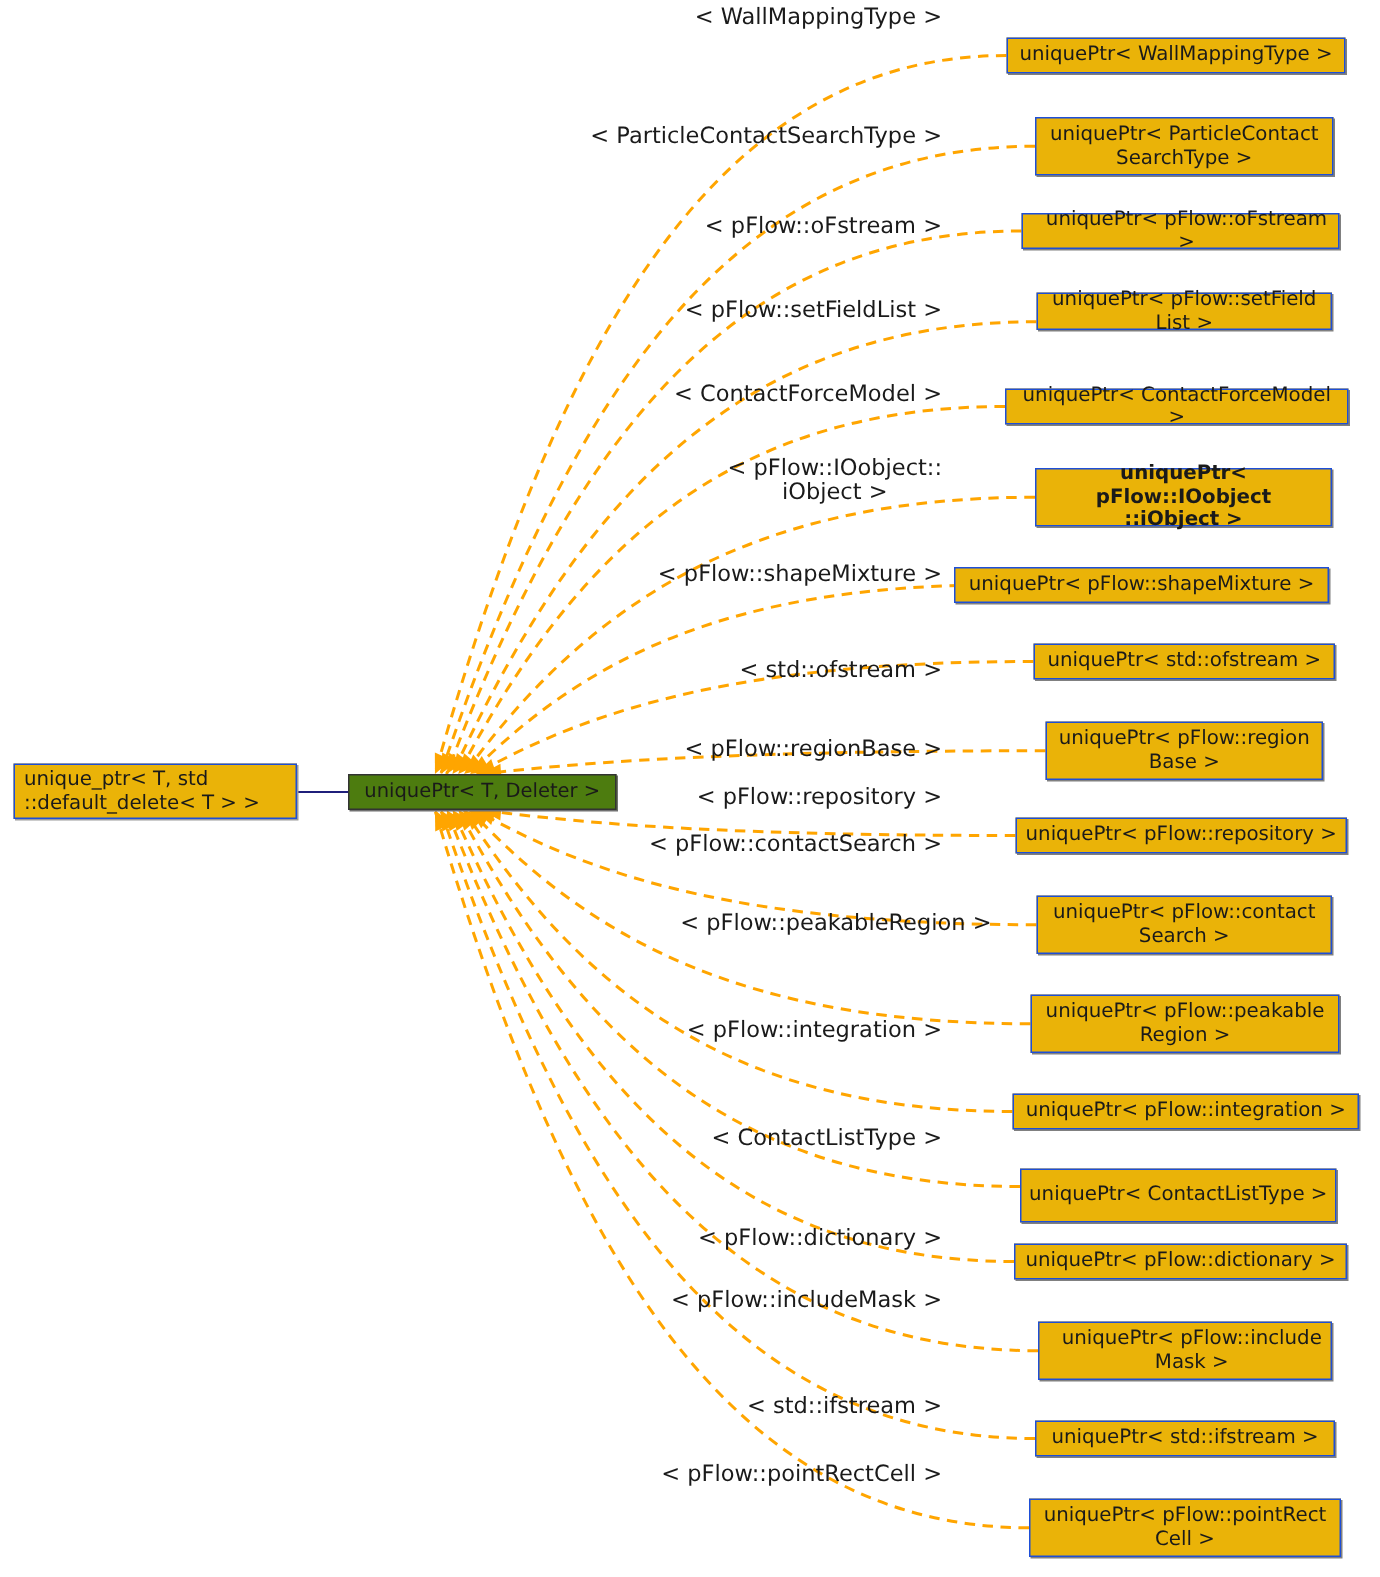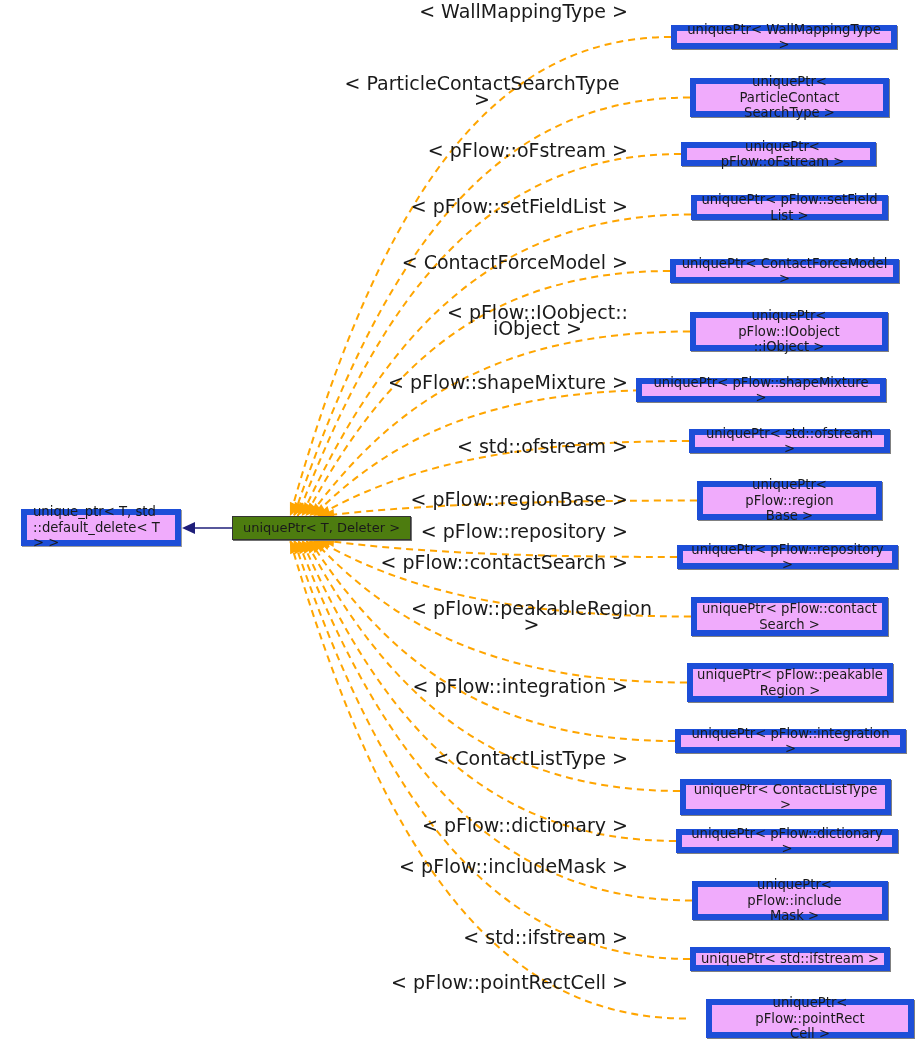--- a/index.html
+++ b/index.html
@@ -7,22 +7,22 @@
     position:relative;
     width:920px;height:1051px;
     background:#ffffff;
     font-family:"DejaVu Sans","Liberation Sans",sans-serif;
     overflow:hidden;
   }
   #edges{position:absolute;left:0;top:0;width:920px;height:1051px;}
   .node{
     position:absolute;
     box-sizing:border-box;
-    border:6px solid #1d4ed8;
-    background:#f0abfc;
+    border:1px solid #1d4ed8;
+    background:#eab308;
     color:#1a1a1a;
     font-size:13.2px;
     line-height:15.5px;
     display:flex;
     align-items:center;
     justify-content:center;
     text-align:center;
     padding:2px 4px;
     white-space:pre-line;
     box-shadow:1px 1px 0 0 #808080;
@@ -34,21 +34,21 @@
     box-shadow:1px 1px 0 0 #707070;
   }
   .node.base{
     justify-content:flex-start;
     text-align:left;
     padding-left:6px;
     box-shadow:1px 1px 0 0 #9a9a9a;
   }
   .edge-label{
     position:absolute;
-    font-size:19px;
+    font-size:15px;
     line-height:15.5px;
     color:#1a1a1a;
     text-align:center;
     white-space:pre-line;
     transform:translate(-100%,-50%);
   }
 </style>
 </head>
 <body>
 
@@ -87,35 +87,35 @@
       <path d="M 676 841 C 488.80555555555554 841 383.97666666666663 726.62 301.6111111111111 540" stroke="#FFA500" stroke-width="2" stroke-dasharray="7,5" fill="none"></path>
       <polygon points="301.6111111111111,540 304.33883402704953,554.0555870632949 314.076763451081,547.0432600221064" fill="#FFA500"></polygon>
       <path d="M 692 900.5 C 494.8611111111111 900.5 384.46333333333337 763.51 297.72222222222223 540" stroke="#FFA500" stroke-width="2" stroke-dasharray="7,5" fill="none"></path>
       <polygon points="297.72222222222223,540 299.6075633284965,554.1931493655563 309.74603523764307,547.7735397709278" fill="#FFA500"></polygon>
       <path d="M 690 959 C 491.91666666666663 959 380.99 799.78 293.8333333333333 540" stroke="#FFA500" stroke-width="2" stroke-dasharray="7,5" fill="none"></path>
       <polygon points="293.8333333333333,540 294.8124135834929,554.2843061386875 305.3385500694625,548.5223229142466" fill="#FFA500"></polygon>
       <path d="M 686 1018.5 C 487.97222222222223 1018.5 377.0766666666667 836.6700000000001 289.94444444444446 540" stroke="#FFA500" stroke-width="2" stroke-dasharray="7,5" fill="none"></path>
       <polygon points="289.94444444444446,540 290.1514530109693,554.3163245092233 300.97312133608654,549.1306235285308" fill="#FFA500"></polygon>
     </svg>
 <div class="node center" style="left: 232px; top: 516px; width: 179px; height: 24px;">uniquePtr&lt; T, Deleter &gt;</div>
-    <div class="node base" style="left: 21px; top: 509px; width: 160px; height: 37px;">unique_ptr&lt; T, std
+    <div class="node base" style="left: 9px; top: 509px; width: 189px; height: 37px;">unique_ptr&lt; T, std
 ::default_delete&lt; T &gt; &gt;</div>
     <div class="node" style="left: 671px; top: 25px; width: 226px; height: 24px;">uniquePtr&lt; WallMappingType &gt;</div>
     <div class="edge-label" style="left: 628px; top: 12px;">&lt; WallMappingType &gt;</div>
     <div class="node" style="left: 690px; top: 78px; width: 199px; height: 39px;">uniquePtr&lt; ParticleContact
 SearchType &gt;</div>
     <div class="edge-label" style="left: 628px; top: 91px;">&lt; ParticleContactSearchType &gt;</div>
-    <div class="node" style="left: 681px; top: 142px; width: 195px; height: 24px; padding-left: 12px;">uniquePtr&lt; pFlow::oFstream &gt;</div>
+    <div class="node" style="left: 681px; top: 142px; width: 212px; height: 24px; padding-left: 12px;">uniquePtr&lt; pFlow::oFstream &gt;</div>
     <div class="edge-label" style="left: 628px; top: 151px;">&lt; pFlow::oFstream &gt;</div>
     <div class="node" style="left: 691px; top: 195px; width: 197px; height: 25px;">uniquePtr&lt; pFlow::setField
 List &gt;</div>
     <div class="edge-label" style="left: 628px; top: 207px;">&lt; pFlow::setFieldList &gt;</div>
     <div class="node" style="left: 670px; top: 259px; width: 229px; height: 24px;">uniquePtr&lt; ContactForceModel &gt;</div>
     <div class="edge-label" style="left: 628px; top: 263px;">&lt; ContactForceModel &gt;</div>
-    <div class="node" style="left: 690px; top: 312px; width: 198px; height: 39px;">uniquePtr&lt; pFlow::IOobject
+    <div class="node" style="left: 690px; top: 312px; width: 198px; height: 39px; font-weight: bold;">uniquePtr&lt; pFlow::IOobject
 ::iObject &gt;</div>
     <div class="edge-label" style="left: 628px; top: 320px;">&lt; pFlow::IOobject::
 iObject &gt;</div>
     <div class="node" style="left: 636px; top: 378px; width: 250px; height: 24px;">uniquePtr&lt; pFlow::shapeMixture &gt;</div>
     <div class="edge-label" style="left: 628px; top: 383px;">&lt; pFlow::shapeMixture &gt;</div>
     <div class="node" style="left: 689px; top: 429px; width: 201px; height: 24px;">uniquePtr&lt; std::ofstream &gt;</div>
     <div class="edge-label" style="left: 628px; top: 447px;">&lt; std::ofstream &gt;</div>
     <div class="node" style="left: 697px; top: 481px; width: 185px; height: 39px;">uniquePtr&lt; pFlow::region
 Base &gt;</div>
     <div class="edge-label" style="left: 628px; top: 500px;">&lt; pFlow::regionBase &gt;</div>
@@ -131,16 +131,16 @@
     <div class="edge-label" style="left: 628px; top: 687px;">&lt; pFlow::integration &gt;</div>
     <div class="node" style="left: 680px; top: 779px; width: 211px; height: 36px;">uniquePtr&lt; ContactListType &gt;</div>
     <div class="edge-label" style="left: 628px; top: 759px;">&lt; ContactListType &gt;</div>
     <div class="node" style="left: 676px; top: 829px; width: 222px; height: 24px;">uniquePtr&lt; pFlow::dictionary &gt;</div>
     <div class="edge-label" style="left: 628px; top: 826px;">&lt; pFlow::dictionary &gt;</div>
     <div class="node" style="left: 692px; top: 881px; width: 196px; height: 39px; padding-left: 13px;">uniquePtr&lt; pFlow::include
 Mask &gt;</div>
     <div class="edge-label" style="left: 628px; top: 867px;">&lt; pFlow::includeMask &gt;</div>
     <div class="node" style="left: 690px; top: 947px; width: 200px; height: 24px;">uniquePtr&lt; std::ifstream &gt;</div>
     <div class="edge-label" style="left: 628px; top: 938px;">&lt; std::ifstream &gt;</div>
-    <div class="node" style="left: 686px; top: 999px; width: 208px; height: 39px; margin-left: 20px;">uniquePtr&lt; pFlow::pointRect
+    <div class="node" style="left: 686px; top: 999px; width: 208px; height: 39px;">uniquePtr&lt; pFlow::pointRect
 Cell &gt;</div>
     <div class="edge-label" style="left: 628px; top: 983px;">&lt; pFlow::pointRectCell &gt;</div>
   </div>
 
 </body></html>

